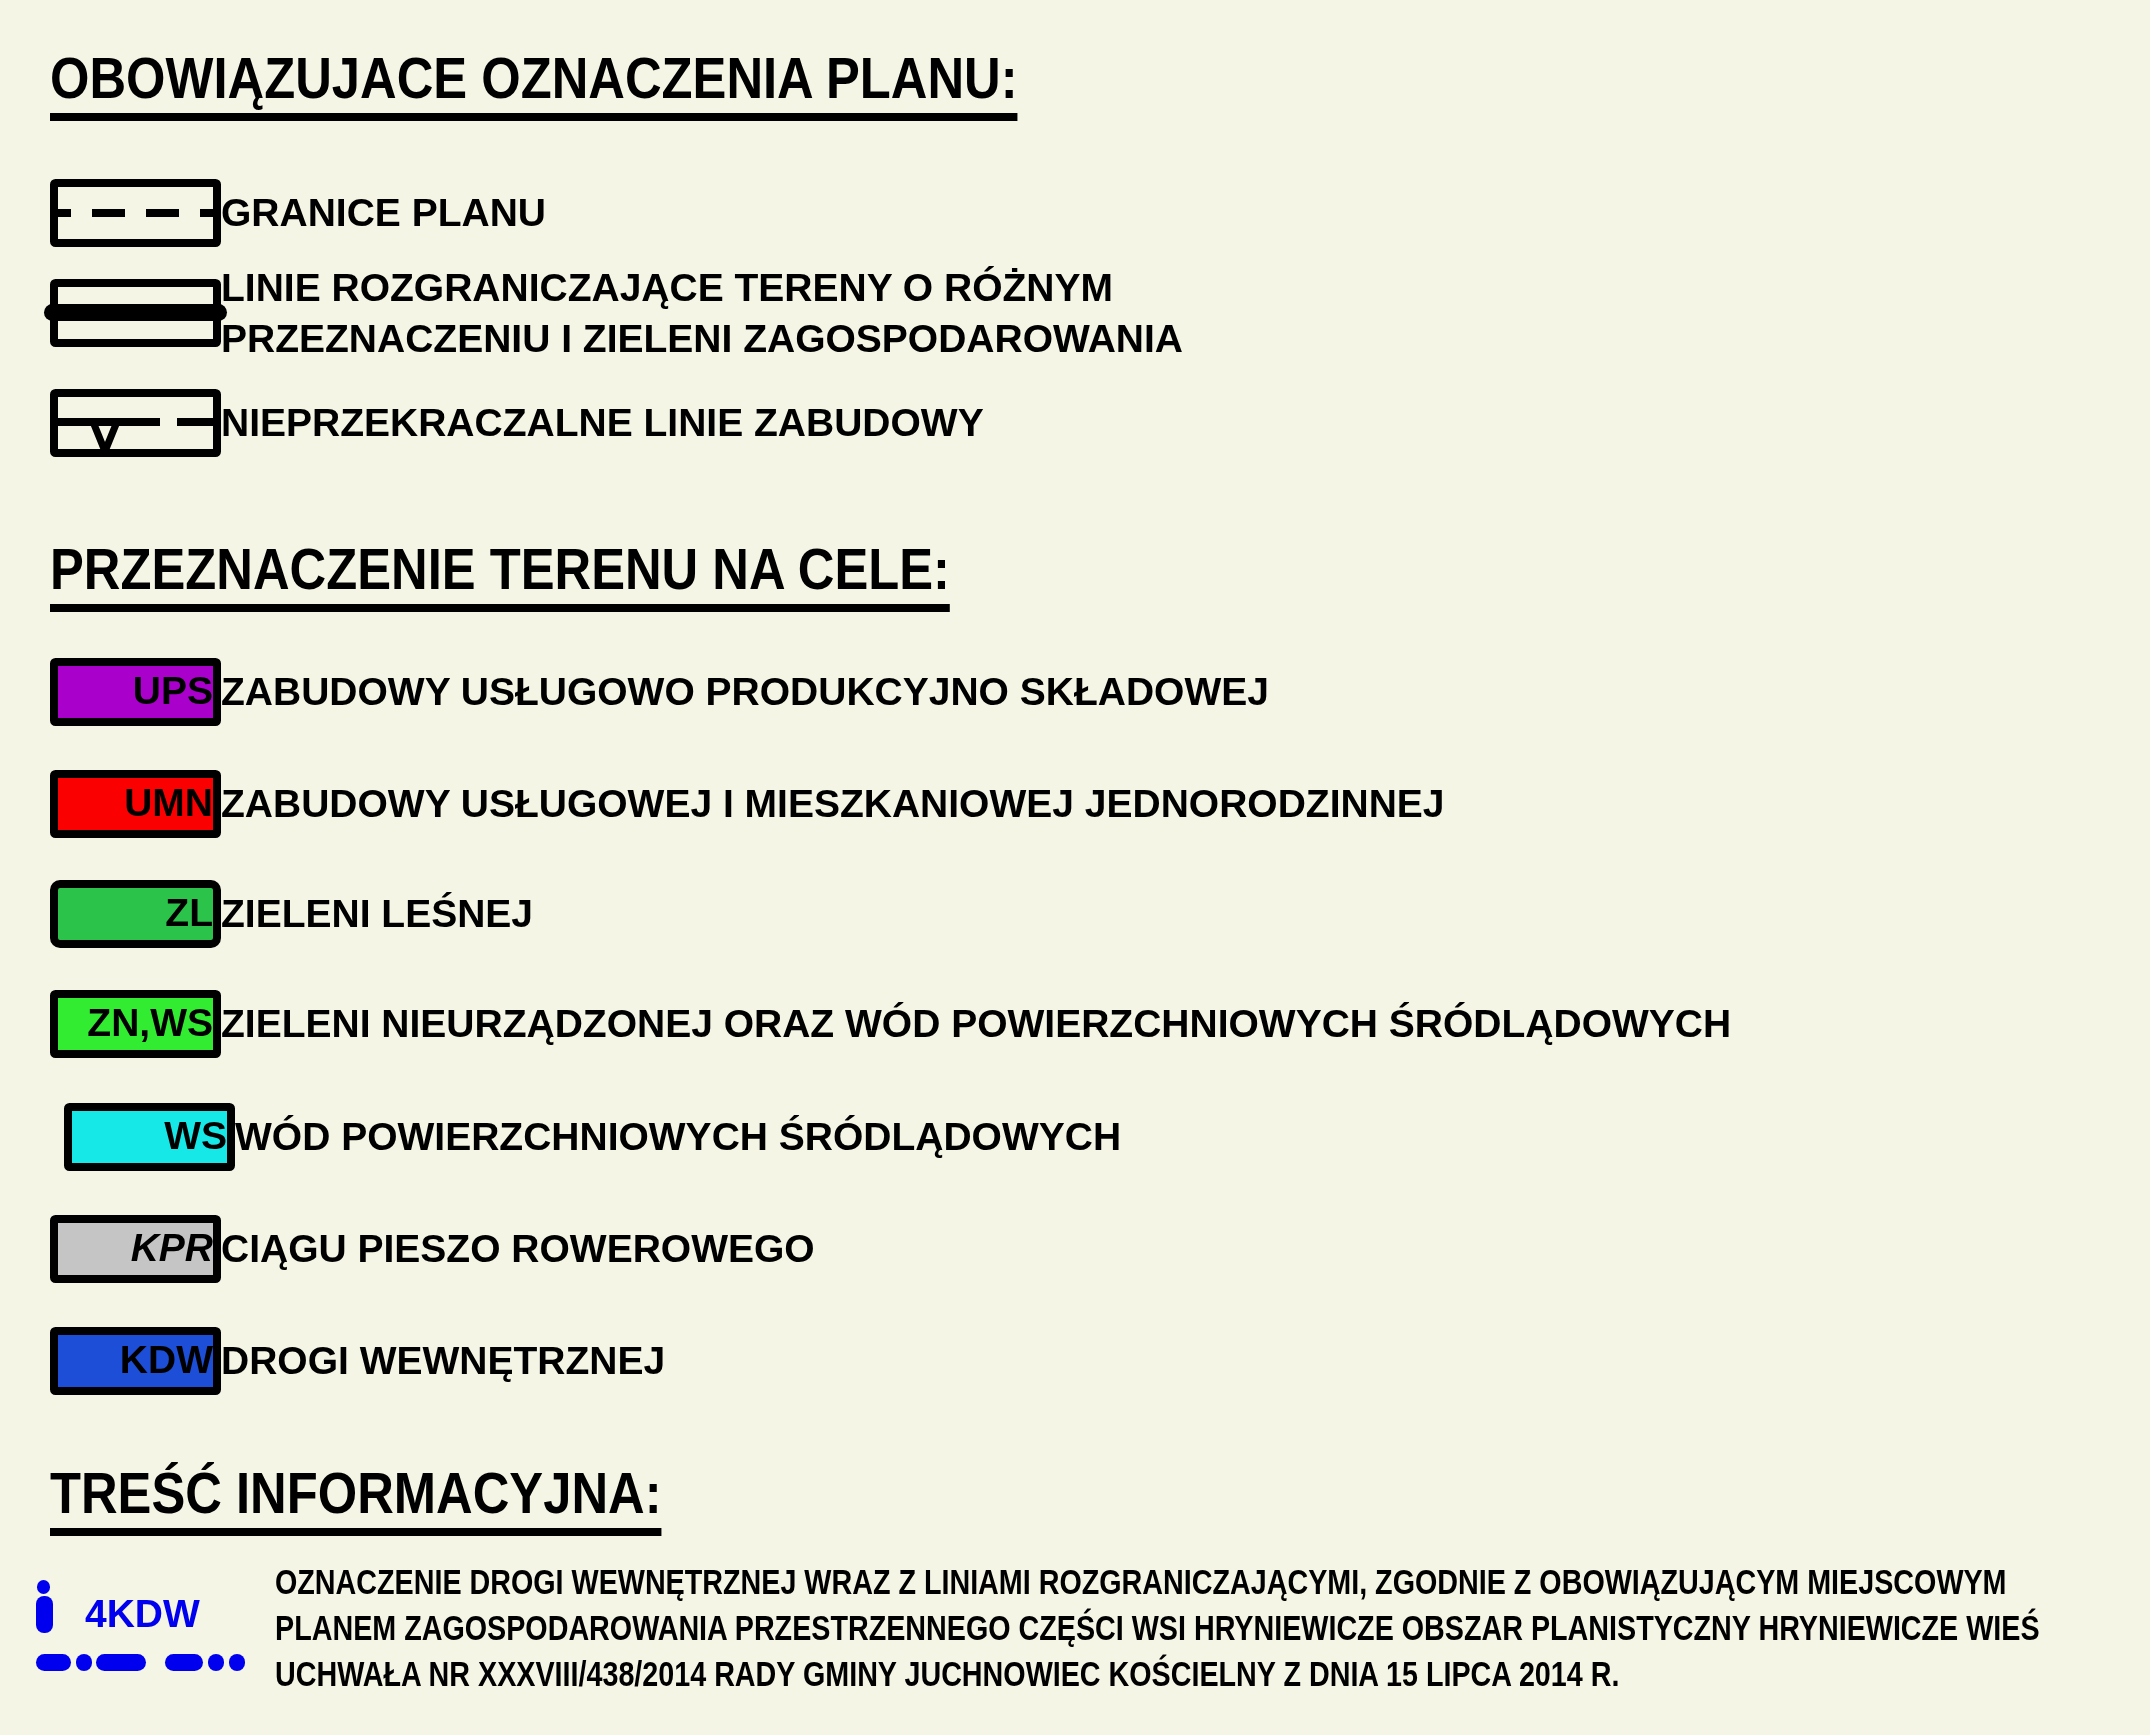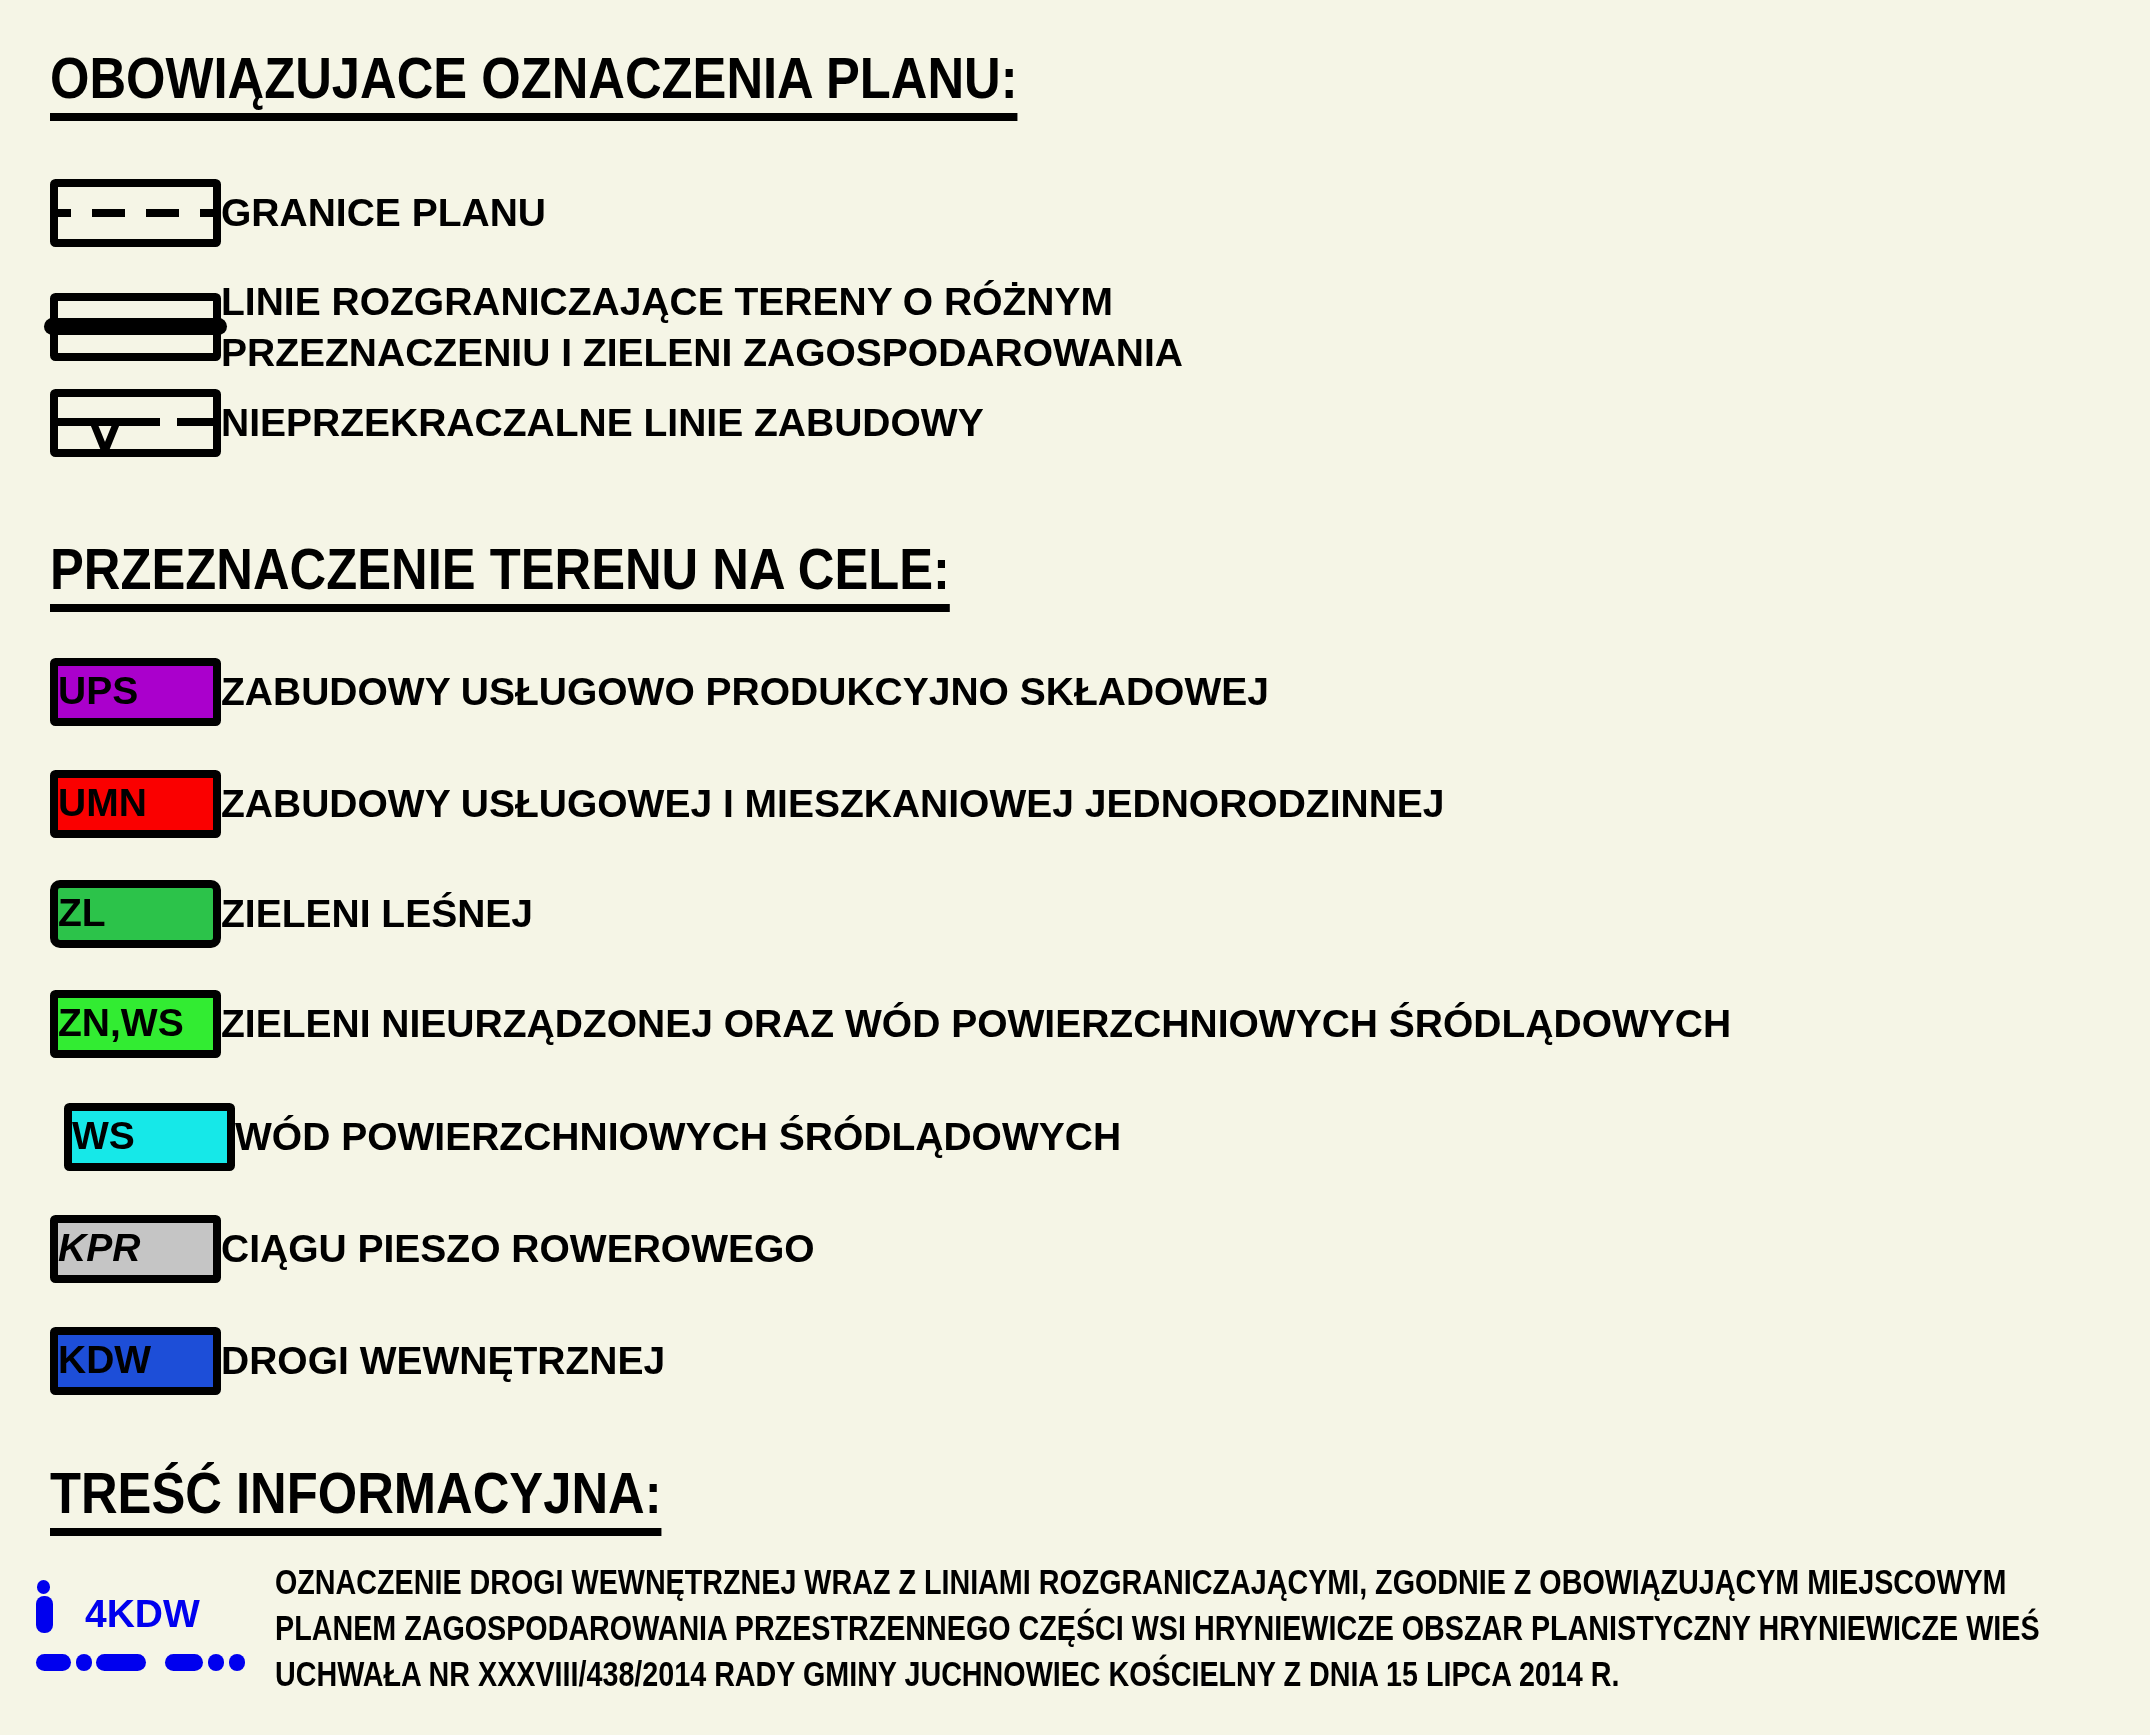--- a/index.html
+++ b/index.html
@@ -41,21 +41,21 @@
     flex:0 0 auto;
     background:transparent;
   }
   .cbox{
     position:relative;
     width:155px;
     height:52px;
     border:8.7px solid #000;
     border-radius:5.5px;
     flex:0 0 auto;
-    text-align:left;
+    text-align:right;
   }
   .code{
     display:block;
     line-height:50px;
     font-size:39px;
   }
   .lbl{
     font-size:39px;
     line-height:51px;
     white-space:nowrap;
@@ -121,21 +121,21 @@
       <div class="dashline">
         <div class="seg" style="width:13.4px"></div>
         <div class="seg" style="width:33px"></div>
         <div class="seg" style="width:33px"></div>
         <div class="seg" style="width:13.4px"></div>
       </div>
     </div>
     <div class="lbl">GRANICE PLANU</div>
   </div>
 
-  <div class="row" style="top:292px">
+  <div class="row" style="top:278px">
     <div class="symbox">
       <div class="band"></div>
     </div>
     <div class="lbl" style="line-height:51px">
       <div>LINIE ROZGRANICZAJĄCE TERENY O RÓŻNYM</div>
       <div>PRZEZNACZENIU I ZIELENI ZAGOSPODAROWANIA</div>
     </div>
   </div>
 
   <div class="row" style="top:388px">

